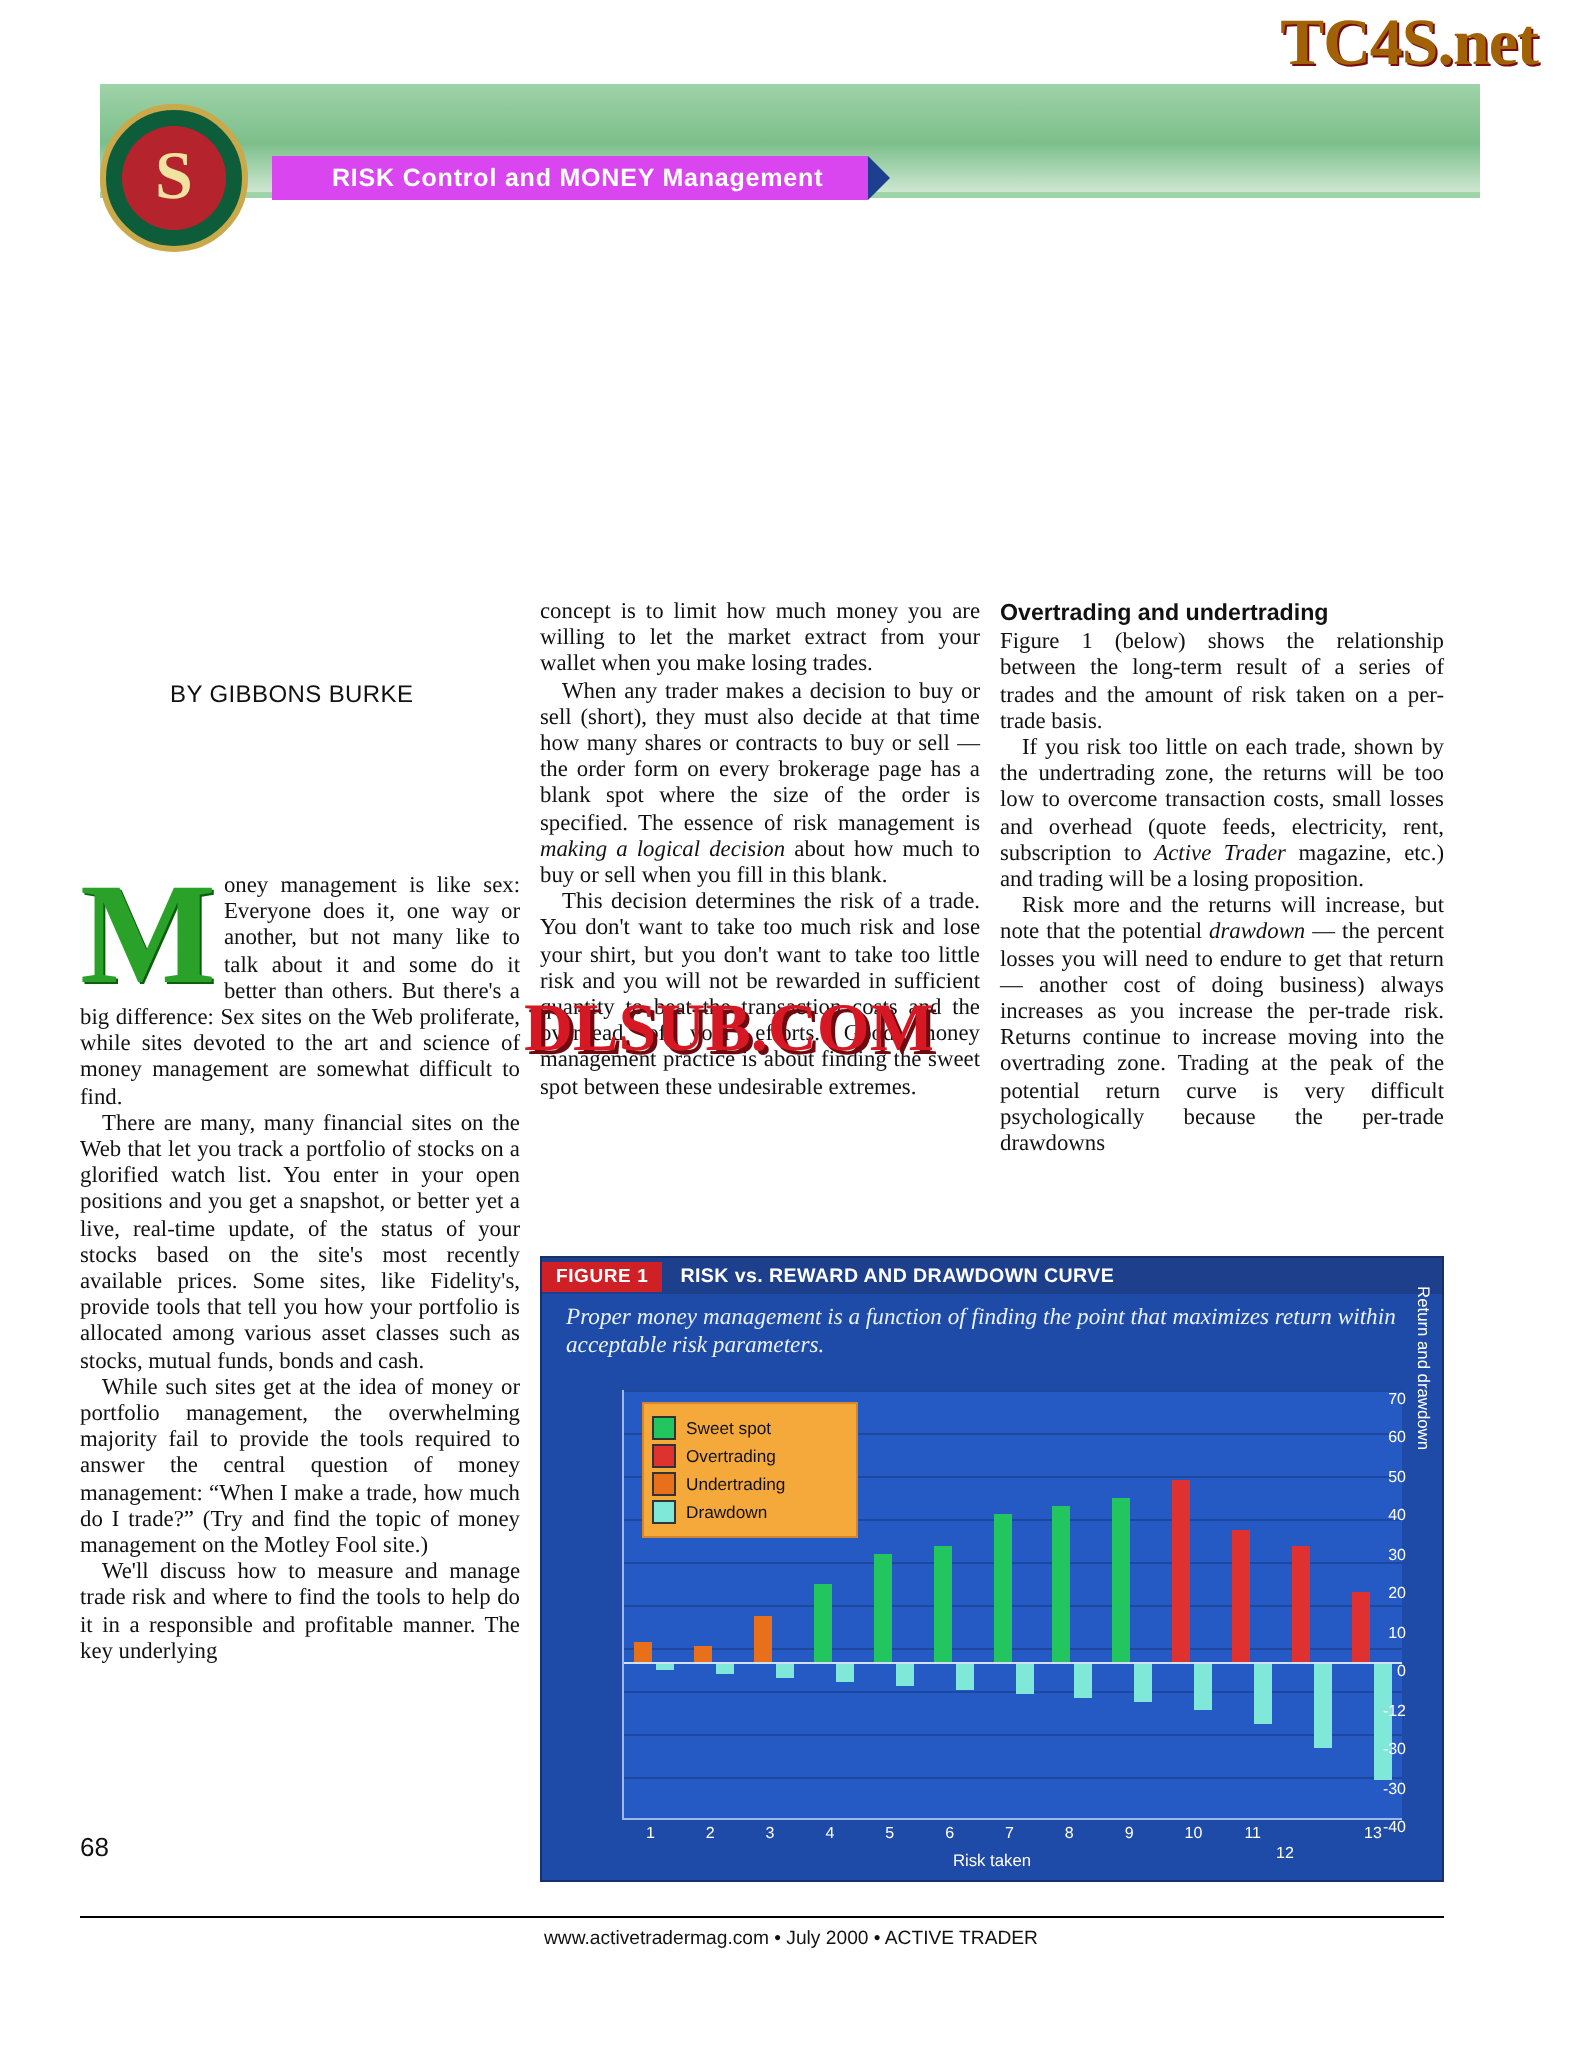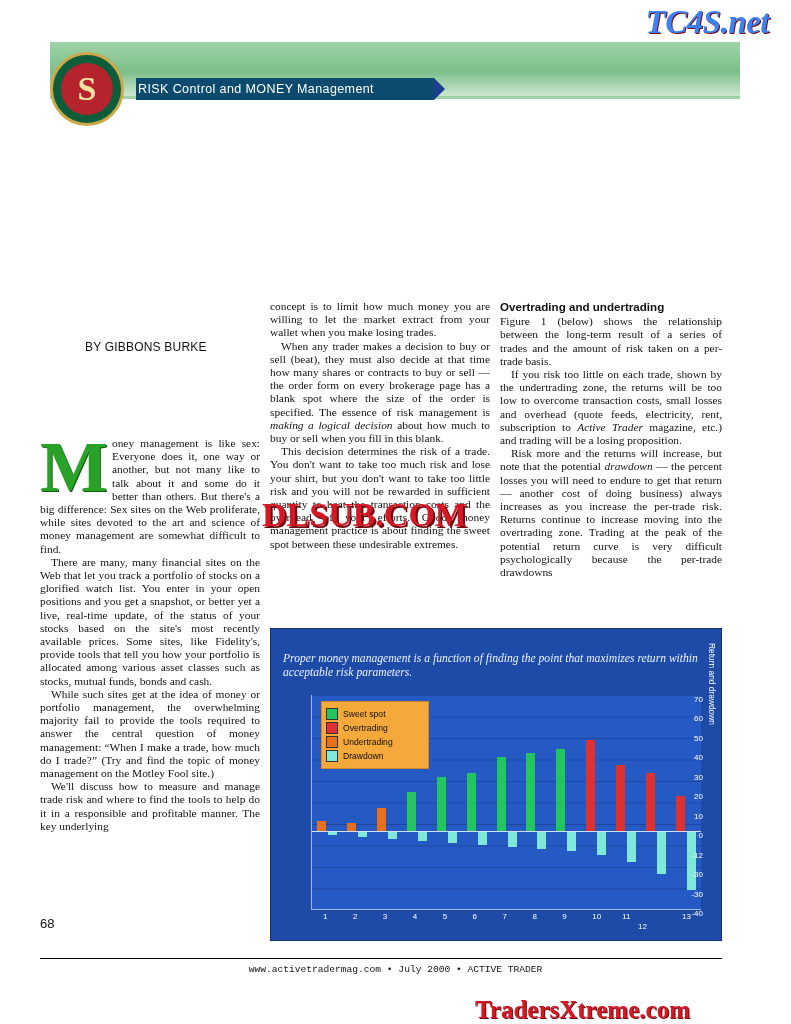--- a/index.html
+++ b/index.html
@@ -9,22 +9,22 @@
     font-family:"Liberation Serif", serif;
     position:relative;
     overflow:hidden;
   }
   .page{position:absolute;inset:0;}
 
   
   .wm-top{
     position:absolute;top:4px;right:22px;
     font-family:"Liberation Serif", serif;
-    font-size:33px;font-weight:bold;font-style:italic;
-    color:#3b82f6;letter-spacing:-0.5px;
+    font-size:33px;font-weight:bold;
+    color:#a16207;letter-spacing:-0.5px;
     text-shadow:1px 1px 0 #7a0a12;
   }
   .wm-mid{
     position:absolute;left:262px;top:496px;
     font-family:"Liberation Serif", serif;
     font-size:34px;font-weight:bold;
     color:#d51823;letter-spacing:0px;
     text-shadow:2px 2px 0 #6e0a10;
     z-index:40;
   }
@@ -48,24 +48,24 @@
     position:absolute;left:50px;top:52px;width:74px;height:74px;border-radius:50%;
     background:#0d5c3a;border:3px solid #caa94a;box-sizing:border-box;
   }
   .logo-inner{
     position:absolute;left:8px;top:8px;width:52px;height:52px;border-radius:50%;
     background:#b5232d;display:flex;align-items:center;justify-content:center;
     color:#f0e2a0;font-size:34px;font-weight:bold;font-family:"Liberation Serif",serif;
   }
   .banner-tab{
     position:absolute;left:136px;top:78px;height:22px;width:298px;
-    background:#0c4a6e;color:#ffffff;
+    background:#d946ef;color:#ffffff;
     font-family:"Liberation Sans", sans-serif;
-    font-size:12.5px;font-weight:normal;letter-spacing:.4px;
-    display:flex;align-items:center;padding-left:2px;box-sizing:border-box;
+    font-size:12.5px;font-weight:bold;letter-spacing:.4px;
+    display:flex;align-items:center;padding-left:30px;box-sizing:border-box;
   }
   .banner-tab:after{
     content:"";position:absolute;right:-11px;top:0;border-top:11px solid transparent;
     border-bottom:11px solid transparent;border-left:11px solid #1c3f8f;
   }
 
   
   .title{
     position:absolute;left:78px;top:178px;width:640px;height:54px;
     font-family:"Liberation Sans", sans-serif;font-weight:bold;
@@ -158,21 +158,21 @@
   }
 
   
   .footer-rule{position:absolute;left:40px;top:958px;width:682px;height:1px;background:#000;}
   .pageno{
     position:absolute;left:40px;top:916px;font-family:"Liberation Sans",sans-serif;
     font-size:13px;color:#111;
   }
   .footer-center{
     position:absolute;left:0;right:0;top:964px;text-align:center;
-    font-family:Liberation Mono, monospace;font-size:9.6px;color:#111;
+    font-family:Liberation Sans, sans-serif;font-size:9.6px;color:#111;
   }
 </style>
 </head>
 <body>
 
 <div class="page">
 
   <div class="wm-top">TC4S.net</div>
 
   <div class="banner"></div>
@@ -187,32 +187,36 @@
 
   <div class="col col1">
     <p class="noind"><span class="dropcap">M</span><span>oney management is like sex: Everyone does it, one way or another, but not many like to talk about it and some do it better than others. But there's a big difference: Sex sites on the Web proliferate, while sites devoted to the art and science of money management are somewhat difficult to find.</span></p>
     <p>There are many, many financial sites on the Web that let you track a portfolio of stocks on a glorified watch list. You enter in your open positions and you get a snapshot, or better yet a live, real-time update, of the status of your stocks based on the site's most recently available prices. Some sites, like Fidelity's, provide tools that tell you how your portfolio is allocated among various asset classes such as stocks, mutual funds, bonds and cash.</p>
     <p>While such sites get at the idea of money or portfolio management, the overwhelming majority fail to provide the tools required to answer the central question of money management: “When I make a trade, how much do I trade?” (Try and find the topic of money management on the Motley Fool site.)</p>
     <p>We'll discuss how to measure and manage trade risk and where to find the tools to help do it in a responsible and profitable manner. The key underlying</p>
   </div>
 
   <div class="col col2">
     <p class="noind">concept is to limit how much money you are willing to let the market extract from your wallet when you make losing trades.</p>
-    <p><span>When any trader makes a decision to buy or sell (beat), they must also decide at that time how many shares or contracts to buy or sell — the order form on every brokerage page has a blank spot where the size of the order is specified. The essence of risk management is </span><em>making a logical decision</em><span> about how much to buy or sell when you fill in this blank.</span></p>
+    <p><span>When any trader makes a decision to buy or sell (short), they must also decide at that time how many shares or contracts to buy or sell — the order form on every brokerage page has a blank spot where the size of the order is specified. The essence of risk management is </span><em>making a logical decision</em><span> about how much to buy or sell when you fill in this blank.</span></p>
     <p>This decision determines the risk of a trade. You don't want to take too much risk and lose your shirt, but you don't want to take too little risk and you will not be rewarded in sufficient quantity to beat the transaction costs and the overhead of your efforts. Good money management practice is about finding the sweet spot between these undesirable extremes.</p>
   </div>
 
   <div class="col col3">
     <div class="sub-head">Overtrading and undertrading</div>
     <p class="noind">Figure 1 (below) shows the relationship between the long-term result of a series of trades and the amount of risk taken on a per-trade basis.</p>
     <p><span>If you risk too little on each trade, shown by the undertrading zone, the returns will be too low to overcome transaction costs, small losses and overhead (quote feeds, electricity, rent, subscription to </span><em>Active Trader</em><span> magazine, etc.) and trading will be a losing proposition.</span></p>
     <p><span>Risk more and the returns will increase, but note that the potential </span><em>drawdown</em><span> — the percent losses you will need to endure to get that return — another cost of doing business) always increases as you increase the per-trade risk. Returns continue to increase moving into the overtrading zone. Trading at the peak of the potential return curve is very difficult psychologically because the per-trade drawdowns</span></p>
   </div>
 
   <div class="figure">
+    <div class="fig-bar">
+      <span class="fig-num">FIGURE 1</span>
+      <span class="fig-title">RISK vs. REWARD AND DRAWDOWN CURVE</span>
+    </div>
     <div class="fig-sub">Proper money management is a function of finding the point that maximizes return within acceptable risk parameters.</div>
 
     <div class="plot" id="plot">
         <div class="bar" style="left: 4.96154px; bottom: 77.8182px; height: 9.72727px; background: rgb(232, 112, 26);"></div>
         <div class="bar" style="left: 15.9615px; bottom: 73.9273px; height: 3.89091px; background: rgb(127, 232, 216);"></div>
         <div class="bar" style="left: 34.8846px; bottom: 77.8182px; height: 7.78182px; background: rgb(232, 112, 26);"></div>
         <div class="bar" style="left: 45.8846px; bottom: 71.9818px; height: 5.83636px; background: rgb(127, 232, 216);"></div>
         <div class="bar" style="left: 64.8077px; bottom: 77.8182px; height: 23.3455px; background: rgb(232, 112, 26);"></div>
         <div class="bar" style="left: 75.8077px; bottom: 70.0364px; height: 7.78182px; background: rgb(127, 232, 216);"></div>
         <div class="bar" style="left: 94.7308px; bottom: 77.8182px; height: 38.9091px; background: rgb(34, 197, 94);"></div>
@@ -280,21 +284,21 @@
         <span style="left: 131.654px;">5</span>
         <span style="left: 161.577px;">6</span>
         <span style="left: 191.5px;">7</span>
         <span style="left: 221.423px;">8</span>
         <span style="left: 251.346px;">9</span>
         <span style="left: 281.269px;">10</span>
         <span style="left: 311.192px;">11</span>
         <span style="left: 327px; margin-top: 10px;">12</span>
         <span style="left: 371.038px;">13</span>
       </div>
+    <div class="x-label">Risk taken</div>
   </div>
 
   <div class="footer-rule"></div>
   <div class="pageno">68</div>
   <div class="footer-center">www.activetradermag.com  •  July 2000  •  ACTIVE TRADER</div>
 
   <div class="wm-mid">DLSUB.COM</div>
-  <div class="wm-bot">TradersXtreme.com</div>
 </div>
 
 </body></html>

